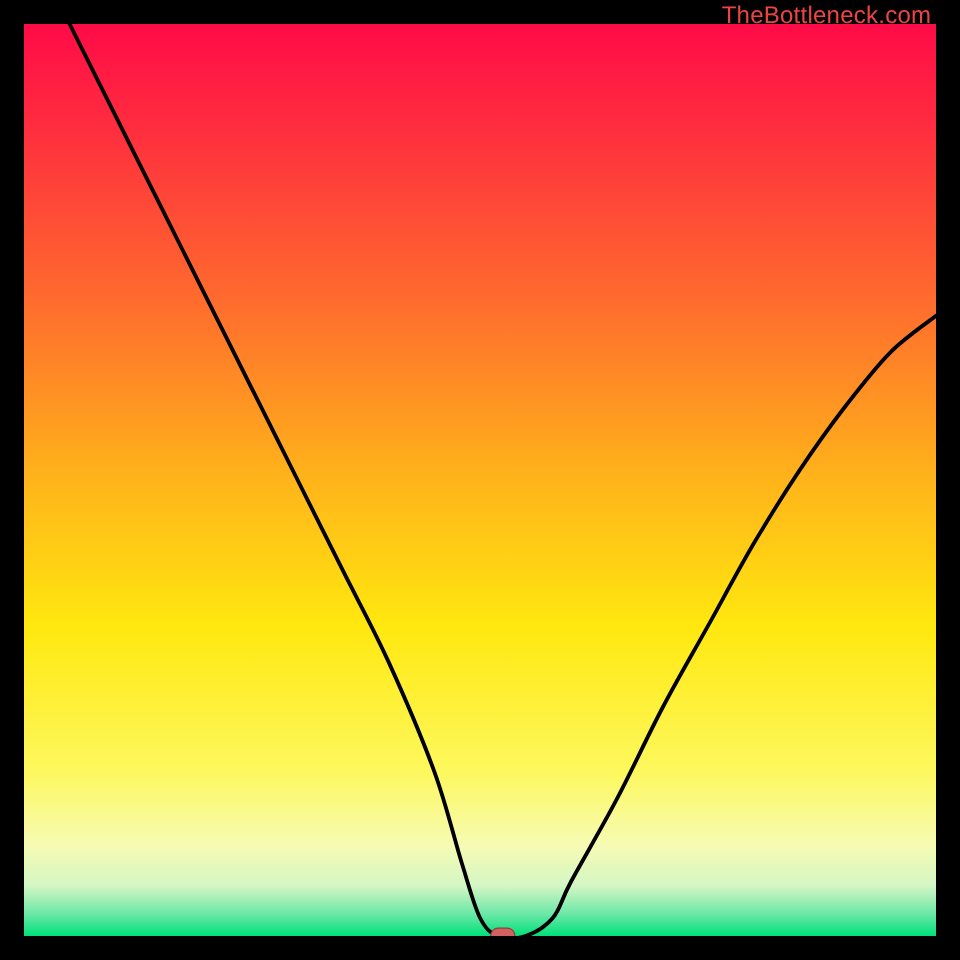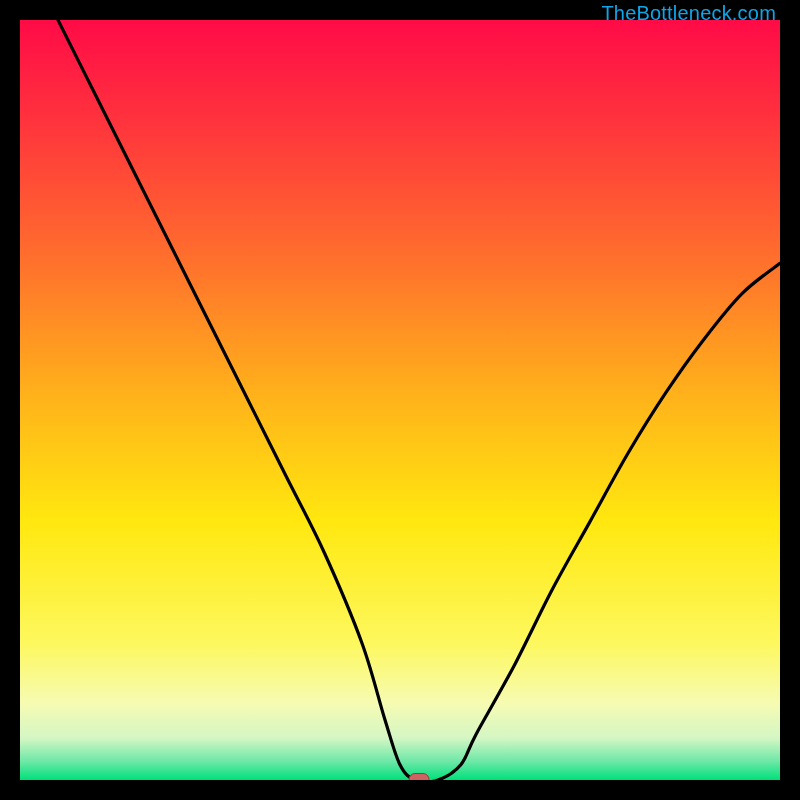--- a/index.html
+++ b/index.html
@@ -24,21 +24,21 @@
     width: 760px;
     height: 760px;
     box-sizing: border-box;
   }
   .watermark {
     position: absolute;
     top: 2px;
     right: 24px;
     font-size: 20px;
     font-weight: 400;
-    color: #0ea5e9;
+    color: #ef4444;
     letter-spacing: 0.2px;
   }
   svg {
     display: block;
   }
 </style>
 </head>
 <body>
 
 <div class="frame">

